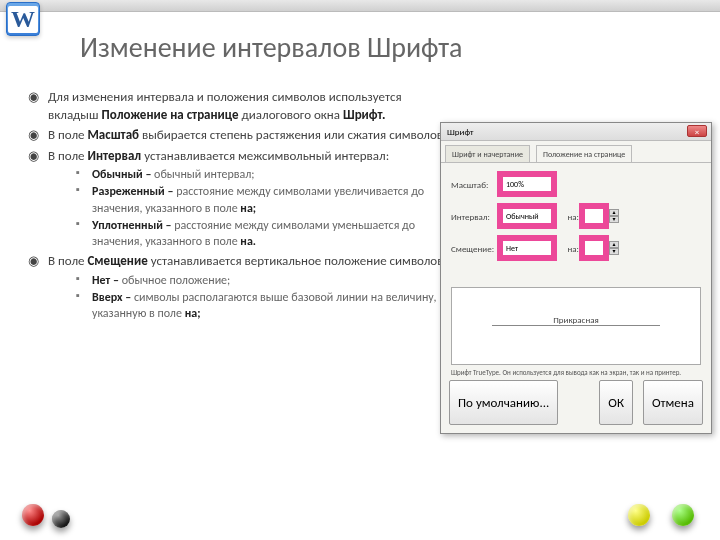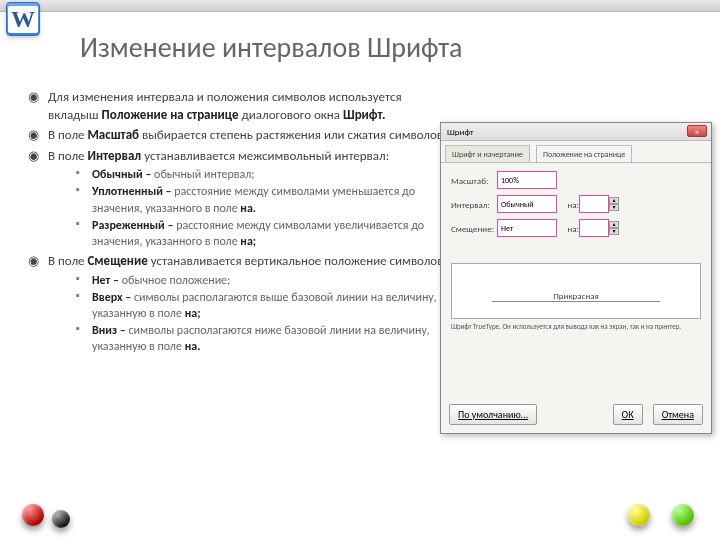--- a/index.html
+++ b/index.html
@@ -75,43 +75,43 @@
   .dlg-tabs { display: flex; padding: 4px 4px 0 4px; gap: 6px; border-bottom: 1px solid #bbb; }
   .dlg-tab {
     padding: 3px 6px; background: #e8e8e0; border: 1px solid #bbb;
     border-bottom: none; font-size: 8px; color: #444;
   }
   .dlg-tab.active { background: #f4f4f0; }
   .dlg-body { padding: 8px 10px; }
   .dlg-row { display: flex; align-items: center; margin-bottom: 6px; }
   .dlg-row label { width: 46px; color: #444; }
   .dlg-input {
-    background: #fff; border: 1px solid #ec4899; height: 18px;
+    background: #fff; border: 6px solid #ec4899; height: 26px;
     padding: 0 3px; font-size: 8px; display: flex; align-items: center;
   } .w60 { width: 60px; } .w30 { width: 30px; }
   .dlg-na { width: 18px; color: #444; margin-left: 4px; text-align: right; }
   .spin { width: 10px; display: flex; flex-direction: column; }
   .spin div { height: 7px; background: #ddd; border: 1px solid #999; font-size: 6px; line-height: 5px; text-align: center; }
   .dlg-preview {
-    margin-top: 26px; height: 56px; background: #fff;
+    margin-top: 26px; height: 78px; background: #fff;
     border: 1px solid #aaa; position: relative;
   }
   .dlg-preview-line {
     position: absolute; top: 26px; left: 40px; right: 40px;
     border-bottom: 1px solid #888; height: 12px;
     text-align: center; font-size: 9px; color: #444;
   }
   .dlg-truetype { font-size: 7px; color: #555; margin-top: 4px; line-height: 1.2; }
   .dlg-buttons {
     position: absolute; bottom: 8px; left: 8px; right: 8px;
     display: flex; justify-content: space-between; align-items: center;
   }
   .dlg-btn-left, .dlg-btn {
-    padding: 3px 8px; background: linear-gradient(#fff,#e4e4e4);
-    border: 1px solid #999; border-radius: 2px; font-size: 10px; text-decoration: underline;
+    padding: 14px 8px; background: linear-gradient(#fff,#e4e4e4);
+    border: 1px solid #999; border-radius: 2px; font-size: 13px;
   }
   .dlg-btn-group { display: flex; gap: 10px; }
 
   
   .dot {
     position: absolute; bottom: 14px;
     width: 22px; height: 22px; border-radius: 50%;
     box-shadow: 0 4px 6px rgba(0,0,0,.4), inset 2px 2px 4px rgba(255,255,255,.5);
   }
   .dot.red { left: 22px; background: radial-gradient(circle at 35% 30%, #f88, #a00 70%); }
@@ -134,30 +134,29 @@
     <li>
       <span>Для изменения интервала и положения символов используется вкладыш </span><span class="bold">Положение на странице</span><span> диалогового окна </span><span class="bold">Шрифт.</span>
     </li>
     <li>
       <span>В поле </span><span class="bold">Масштаб</span><span> выбирается степень растяжения или сжатия символов.</span>
     </li>
     <li>
       <span>В поле </span><span class="bold">Интервал</span><span> устанавливается межсимвольный интервал:</span>
       <ul class="bullet-sub">
         <li><span class="bold">Обычный –</span><span> обычный интервал;</span></li>
+        <li><span class="bold">Разреженный –</span><span> расстояние между символами увеличивается до значения, указанного в поле </span><span class="bold">на;</span></li>
         <li><span class="bold">Уплотненный –</span><span> расстояние между символами уменьшается до значения, указанного в поле </span><span class="bold">на.</span></li>
-        <li><span class="bold">Разреженный –</span><span> расстояние между символами увеличивается до значения, указанного в поле </span><span class="bold">на;</span></li>
       </ul>
     </li>
     <li>
       <span>В поле </span><span class="bold">Смещение</span><span> устанавливается вертикальное положение символов:</span>
       <ul class="bullet-sub">
         <li><span class="bold">Нет –</span><span> обычное положение;</span></li>
         <li><span class="bold">Вверх –</span><span> символы располагаются выше базовой линии на величину, указанную в поле </span><span class="bold">на;</span></li>
-        <li><span class="bold">Вниз –</span><span> символы располагаются ниже базовой линии на величину, указанную в поле </span><span class="bold">на.</span></li>
       </ul>
     </li>
   </ul>
 </div>
 
 <div class="dialog">
   <div class="dlg-title">
     <span>Шрифт</span>
     <div class="dlg-close">
         <span>×</span>

